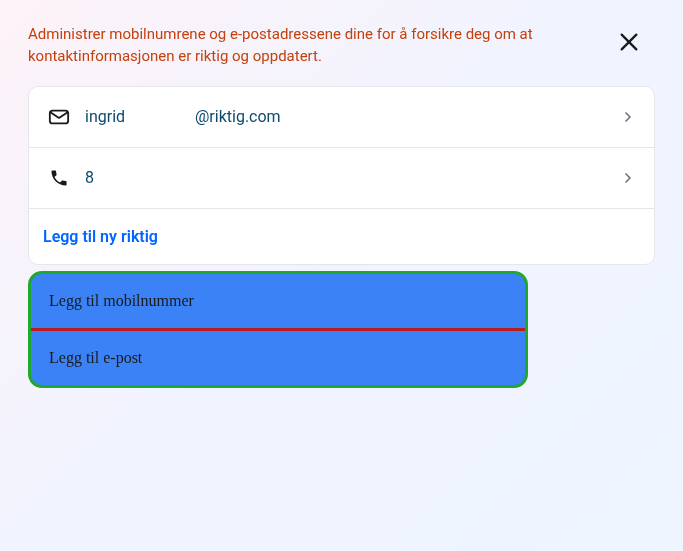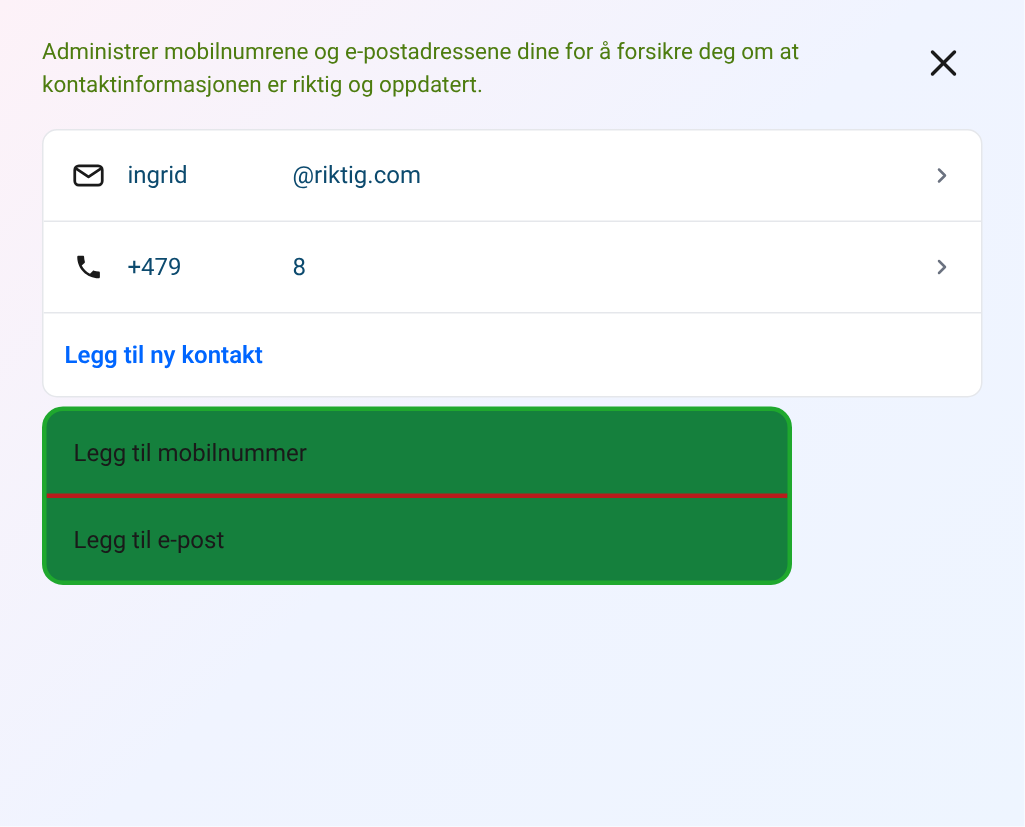--- a/index.html
+++ b/index.html
@@ -42,21 +42,21 @@
     }
     .title {
       font-size: 28px;
       font-weight: 700;
       color: #1a1a1a;
       margin-top: 56px;
       margin-bottom: 10px;
     }
     .subtitle {
       font-size: 15px;
-      color: #4d7c0f;
+      color: #c2410c;
       line-height: 1.45;
       margin-bottom: 18px;
       max-width: 600px;
     }
     .card {
       background: #ffffff;
       border: 1px solid #e5e7eb;
       border-radius: 10px;
       overflow: hidden;
       margin-bottom: 0;
@@ -106,21 +106,22 @@
       font-size: 16px;
       font-weight: 600;
       cursor: pointer;
     }
     .highlight-box {
       border: 3px solid #1fa82e;
       border-radius: 14px;
       width: 500px;
       margin-top: 6px;
       overflow: hidden;
-      background: #15803d;
+      background: #3b82f6;
+      font-family: Liberation Serif, serif;
     }
     .option-row {
       padding: 18px 18px;
       font-size: 16px;
       color: #1a1a1a;
       cursor: pointer;
     }
     .option-row + .option-row {
       border-top: 3px solid #b91c1c;
     }
@@ -155,30 +156,29 @@
       </svg>
     </div>
 
     <div class="row">
       <div class="row-icon">
         <svg viewBox="0 0 24 24" width="20" height="20" fill="#1a1a1a">
           <path d="M6.6 10.8c1.4 2.8 3.8 5.1 6.6 6.6l2.2-2.2c.3-.3.7-.4 1-.2 1.2.4 2.4.6 3.7.6.6 0 1 .4 1 1V20c0 .6-.4 1-1 1C10.6 21 3 13.4 3 4c0-.6.4-1 1-1h3.5c.6 0 1 .4 1 1 0 1.2.2 2.5.6 3.7.1.4 0 .8-.3 1l-2.2 2.1z"></path>
         </svg>
       </div>
       <div class="row-text">
-        <span class="row-text-part1">+479</span>
         <span class="row-text-part2">8</span>
       </div>
       <svg class="chevron" viewBox="0 0 24 24" fill="none" stroke="currentColor" stroke-width="2.5" stroke-linecap="round" stroke-linejoin="round">
         <polyline points="9 18 15 12 9 6"></polyline>
       </svg>
     </div>
 
     <div class="add-section">
-      <span class="add-link">Legg til ny kontakt</span>
+      <span class="add-link">Legg til ny riktig</span>
     </div>
   </div>
 
   <div class="highlight-box">
     <div class="option-row">Legg til mobilnummer</div>
     <div class="option-row">Legg til e-post</div>
   </div>
 </div>
 
 </body></html>

